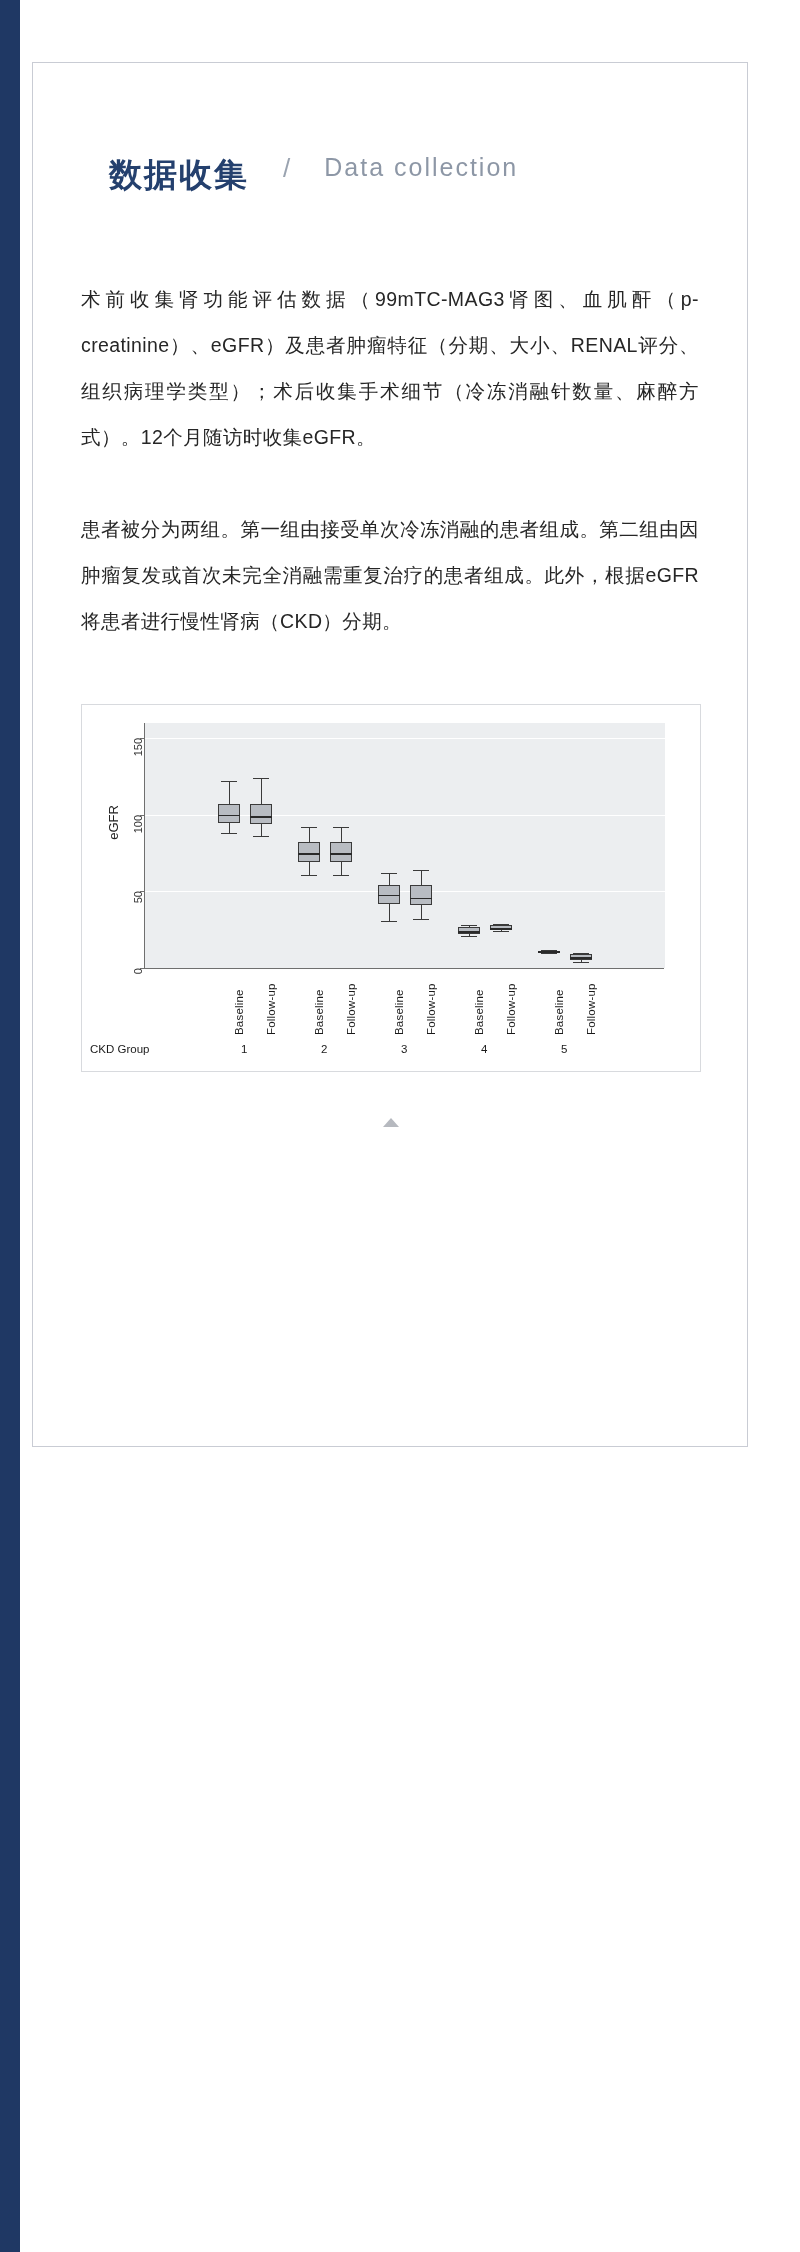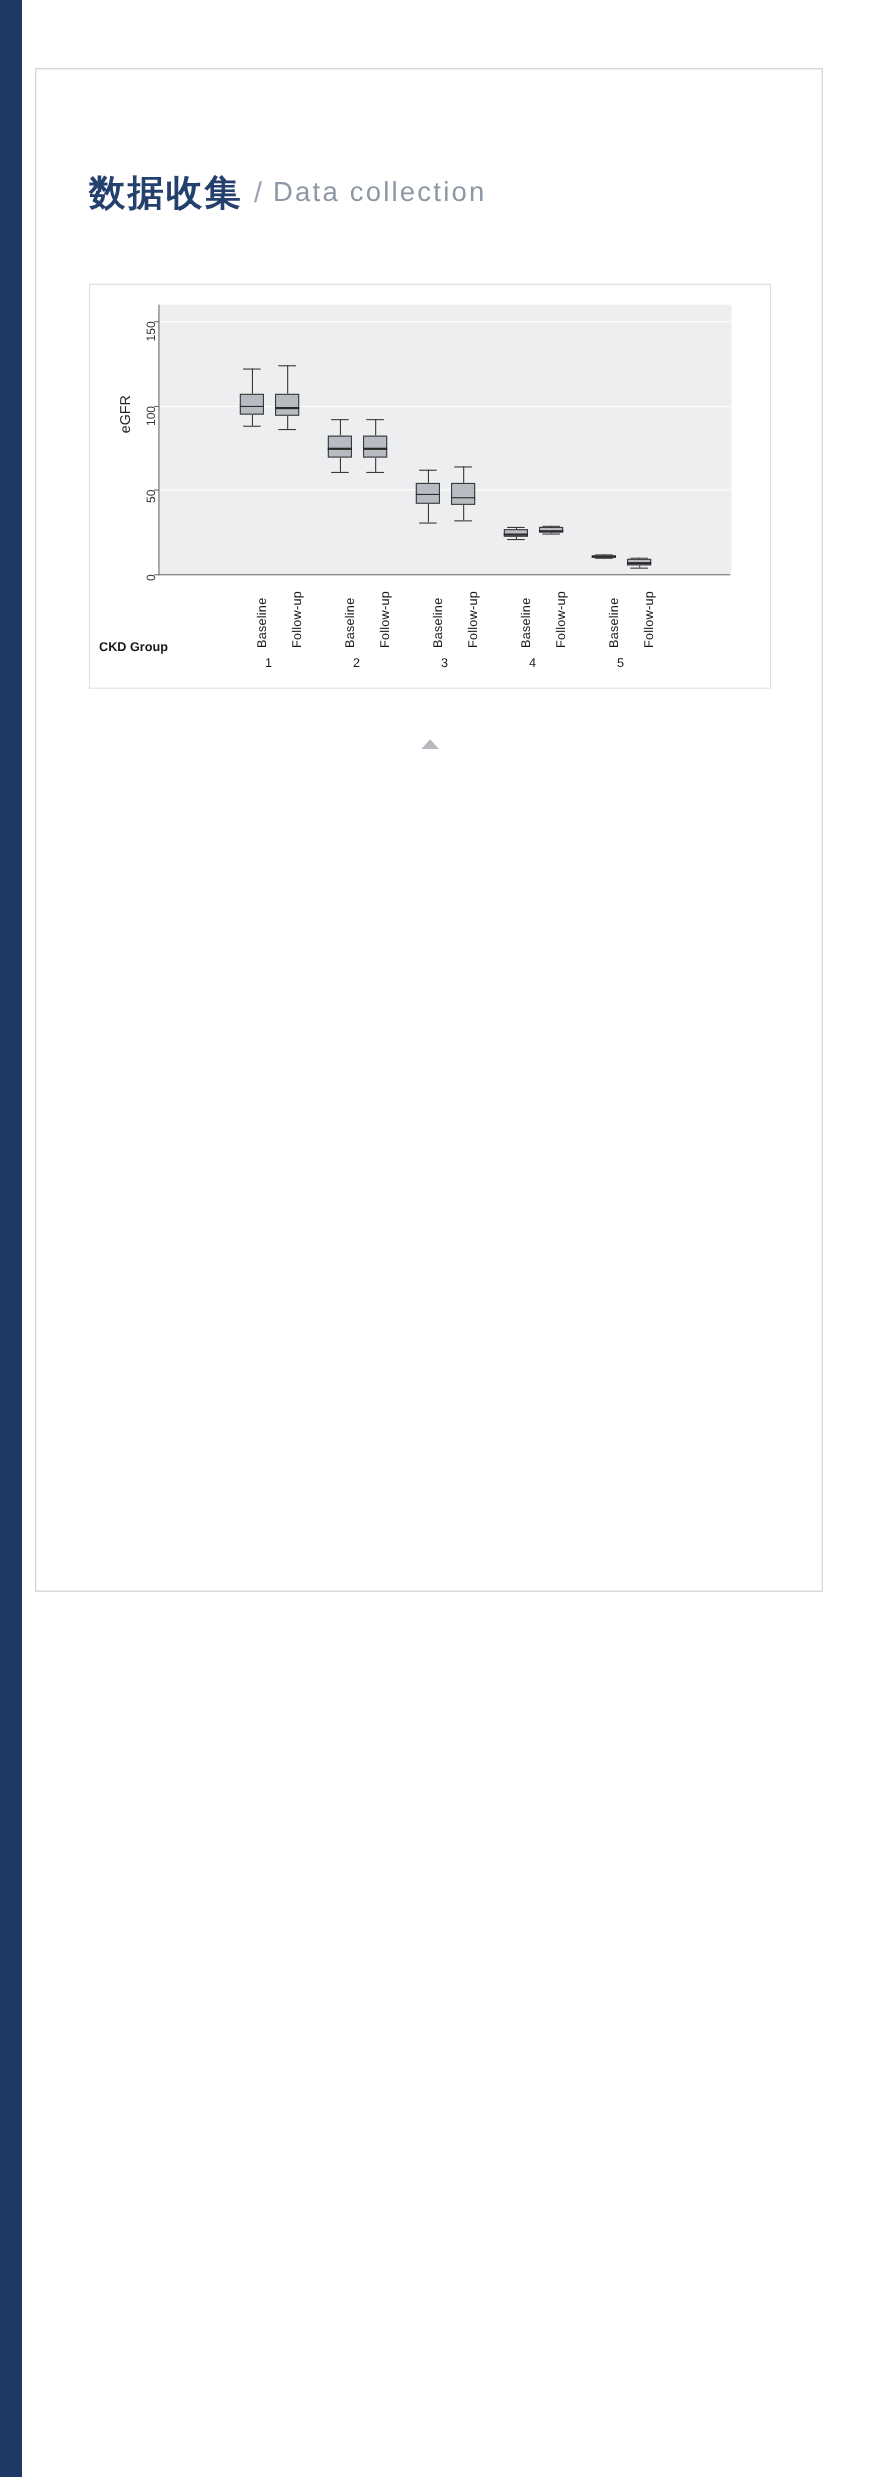--- a/index.html
+++ b/index.html
@@ -40,22 +40,23 @@
     background: #ffffff;
     box-sizing: border-box;
   }
   .card-inner {
     padding: 0 48px;
   }
   
   .heading {
     margin-top: 90px;
     display: flex;
-    align-items: center;
-    gap: 6px;
+    align-items: flex-start;
+    gap: 30px;
+    margin-left: 28px;
   }
   .heading-cn {
     font-size: 33px;
     font-weight: bold;
     color: #24406e;
     letter-spacing: 2px;
     font-family: "Liberation Sans", sans-serif;
   }
   .heading-slash {
     font-size: 26px;
@@ -184,25 +185,24 @@
   }
   .group-label {
     position: absolute;
     font-size: 11.5px;
     color: #1a1a1a;
     white-space: nowrap;
   }
   .ckd-group-title {
     position: absolute;
     left: 8px;
-    top: 324px;
+    top: 338px;
     font-size: 11.5px;
     color: #1a1a1a;
     white-space: nowrap;
-    font-weight: bold;
   }
   
   .fig-arrow {
     margin: 46px auto 0 auto;
     width: 0;
     height: 0;
     border-left: 8px solid transparent;
     border-right: 8px solid transparent;
     border-bottom: 9px solid #b6b9bf;
   }
@@ -223,20 +223,22 @@
 
   <div class="card">
     <div class="card-inner">
 
       <div class="heading">
         <span class="heading-cn">数据收集</span>
         <span class="heading-slash">/</span>
         <span class="heading-en">Data collection</span>
       </div>
 
+      <p class="para p1">术前收集肾功能评估数据（99mTC-MAG3肾图、血肌酐（p-creatinine）、eGFR）及患者肿瘤特征（分期、大小、RENAL评分、组织病理学类型）；术后收集手术细节（冷冻消融针数量、麻醉方式）。12个月随访时收集eGFR。</p>
+      <p class="para p2">患者被分为两组。第一组由接受单次冷冻消融的患者组成。第二组由因肿瘤复发或首次未完全消融需重复治疗的患者组成。此外，根据eGFR将患者进行慢性肾病（CKD）分期。</p>
 
       <div class="figure-wrap">
 
         <div class="chart-box">
           <div class="chart-inner">
 
             <div class="y-axis-title">eGFR</div>
 
             <div class="plot-panel">
 

